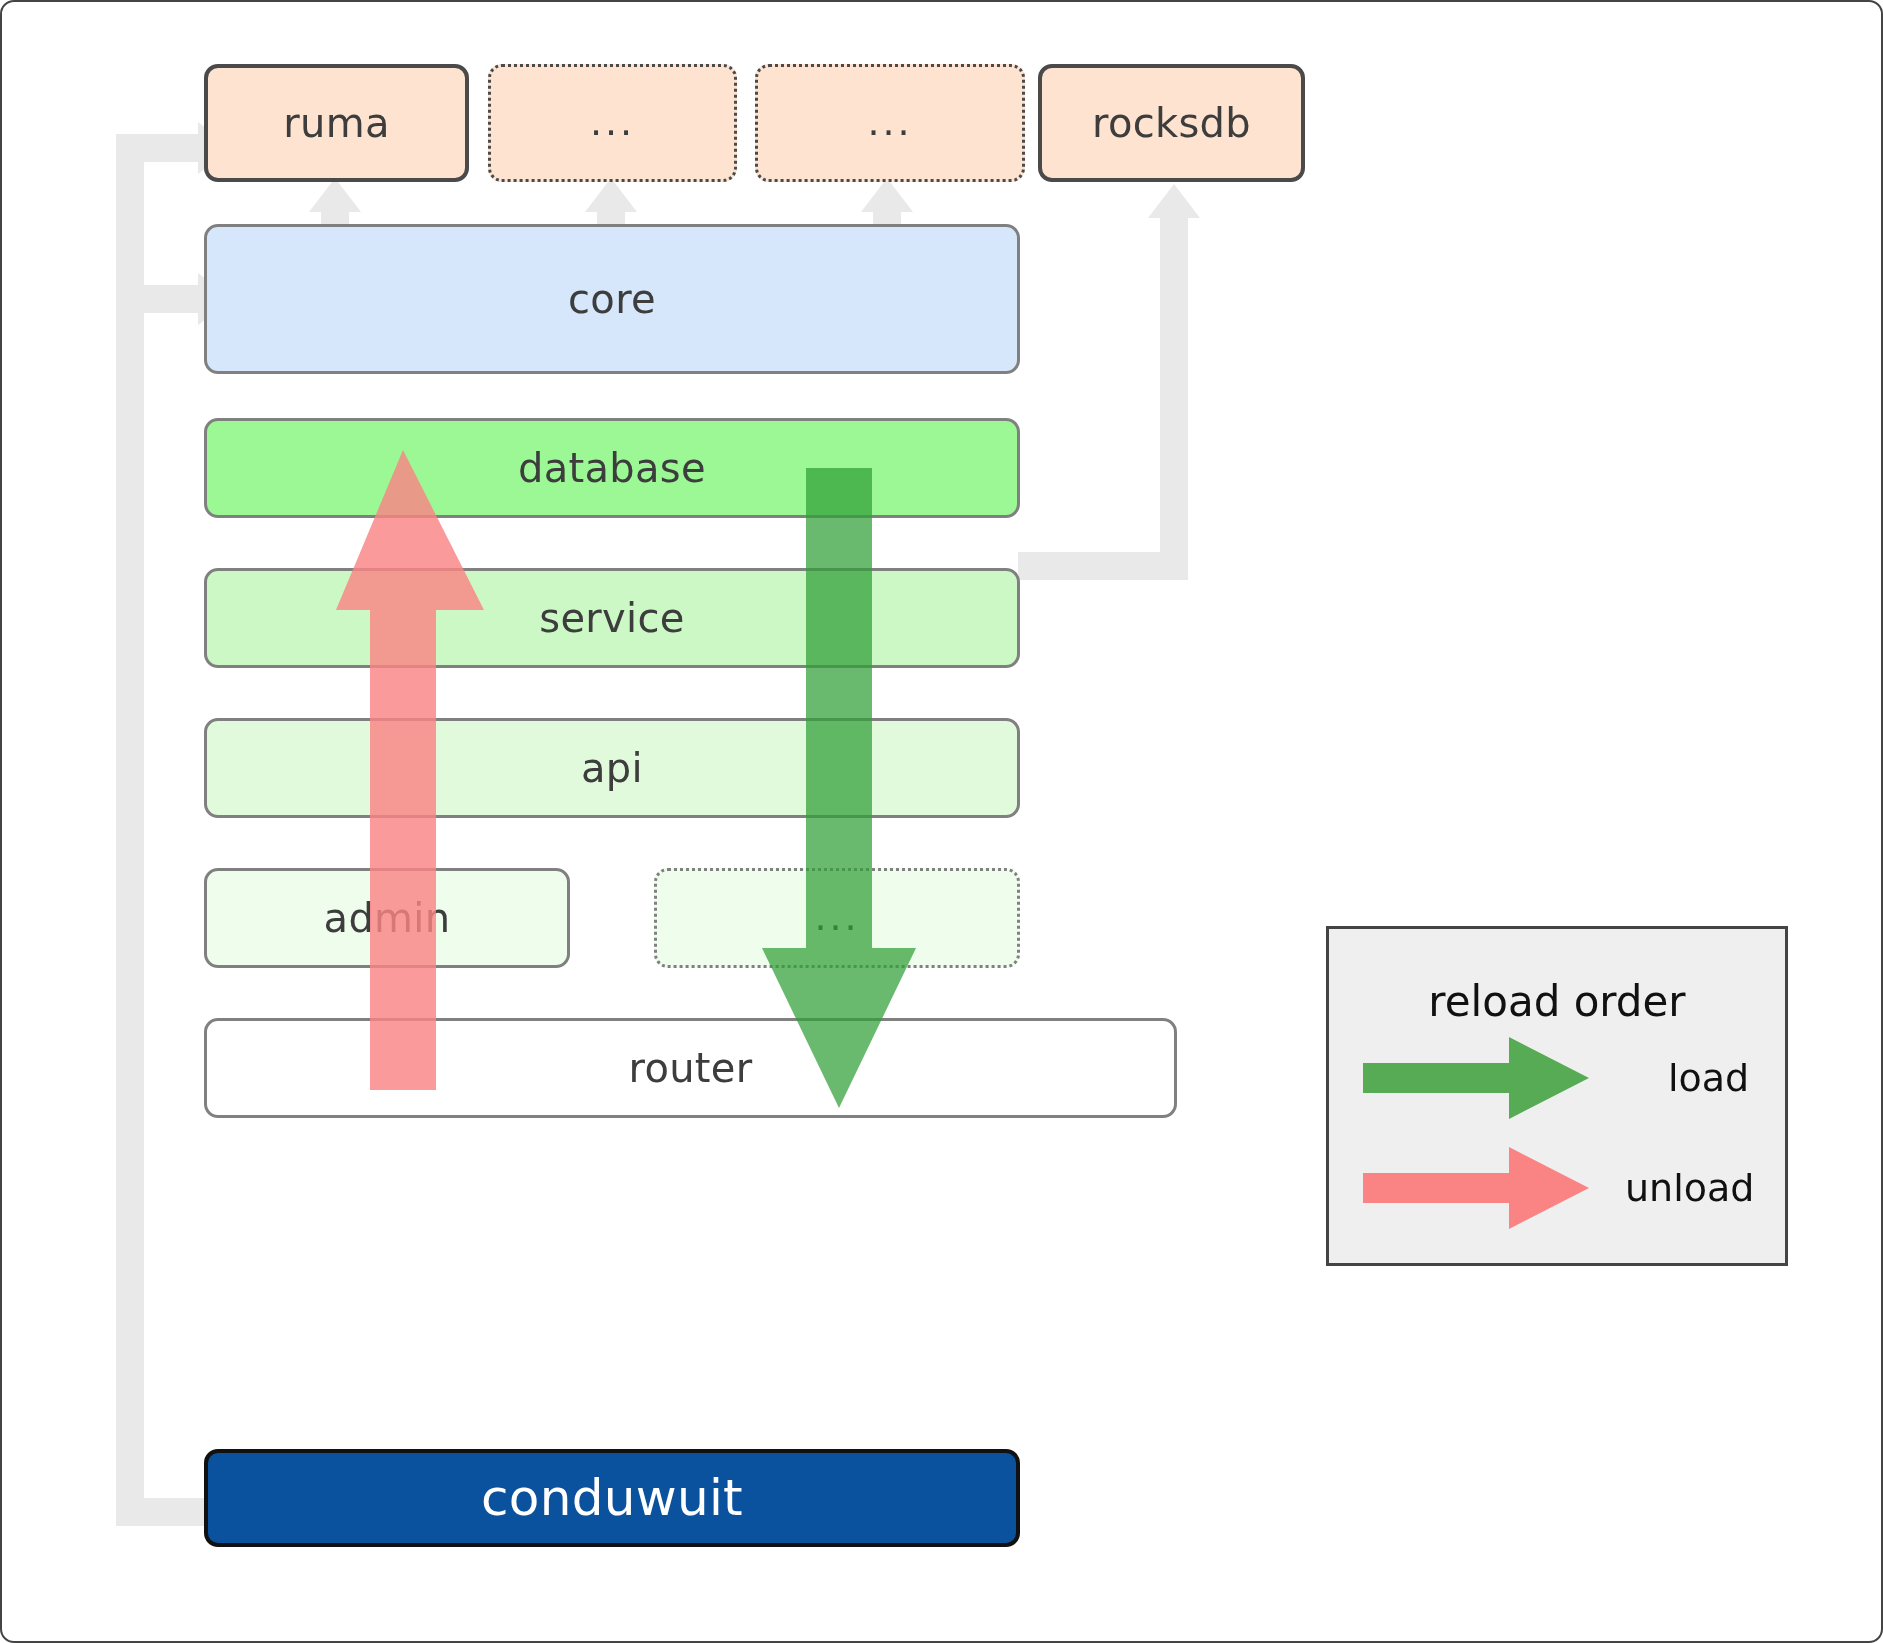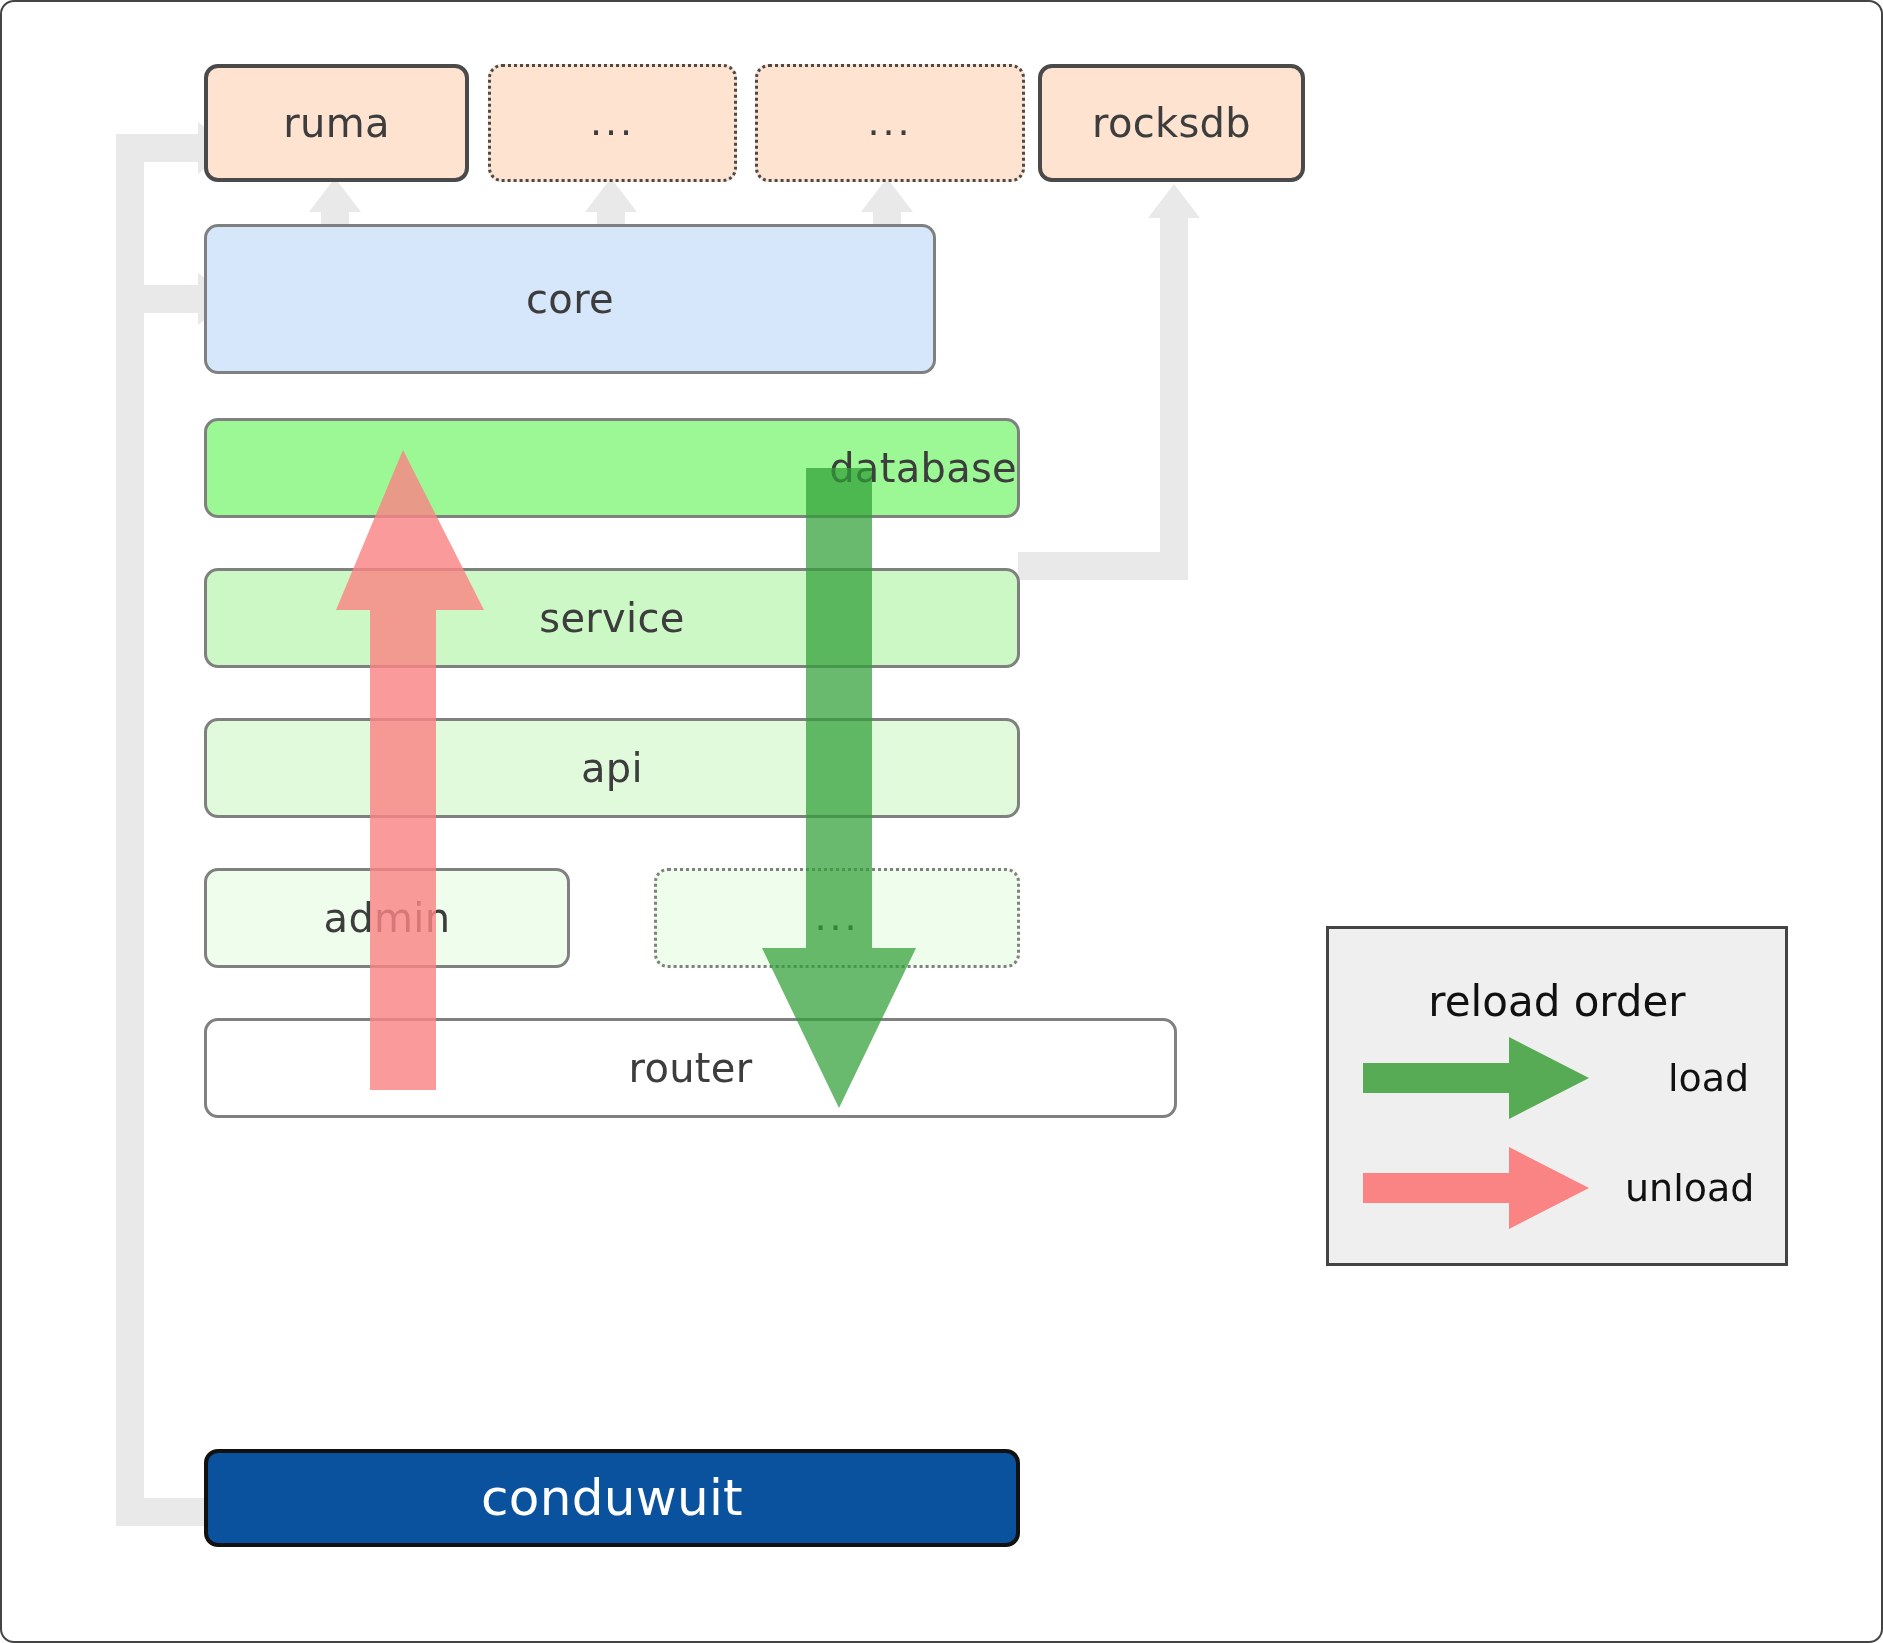--- a/index.html
+++ b/index.html
@@ -128,25 +128,25 @@
   </div>
 
   <div class="box crate dotted" style="left:753px; width:270px;">
     <span class="ellipsis-label">...</span>
   </div>
 
   <div class="box crate solid strong" style="left:1036px; width:267px;">
     <span>rocksdb</span>
   </div>
 
-  <div class="box layer solid" style="left:202px; top:222px; width:732px; height:150px; background:#d6e7fb;">
+  <div class="box layer solid" style="left:202px; top:222px; width:816px; height:150px; background:#d6e7fb;">
     <span>core</span>
   </div>
 
-  <div class="box layer solid" style="left:202px; top:416px; width:816px; height:100px; background:#9bf894;justify-content:flex-end;">
+  <div class="box layer solid" style="left:202px; top:416px; width:816px; height:100px; background:#9bf894;">
     <span>database</span>
   </div>
 
   <div class="box layer solid" style="left:202px; top:566px; width:816px; height:100px; background:#ccf8c5;">
     <span>service</span>
   </div>
 
   <div class="box layer solid" style="left:202px; top:716px; width:816px; height:100px; background:#e0fadb;">
     <span>api</span>
   </div>

